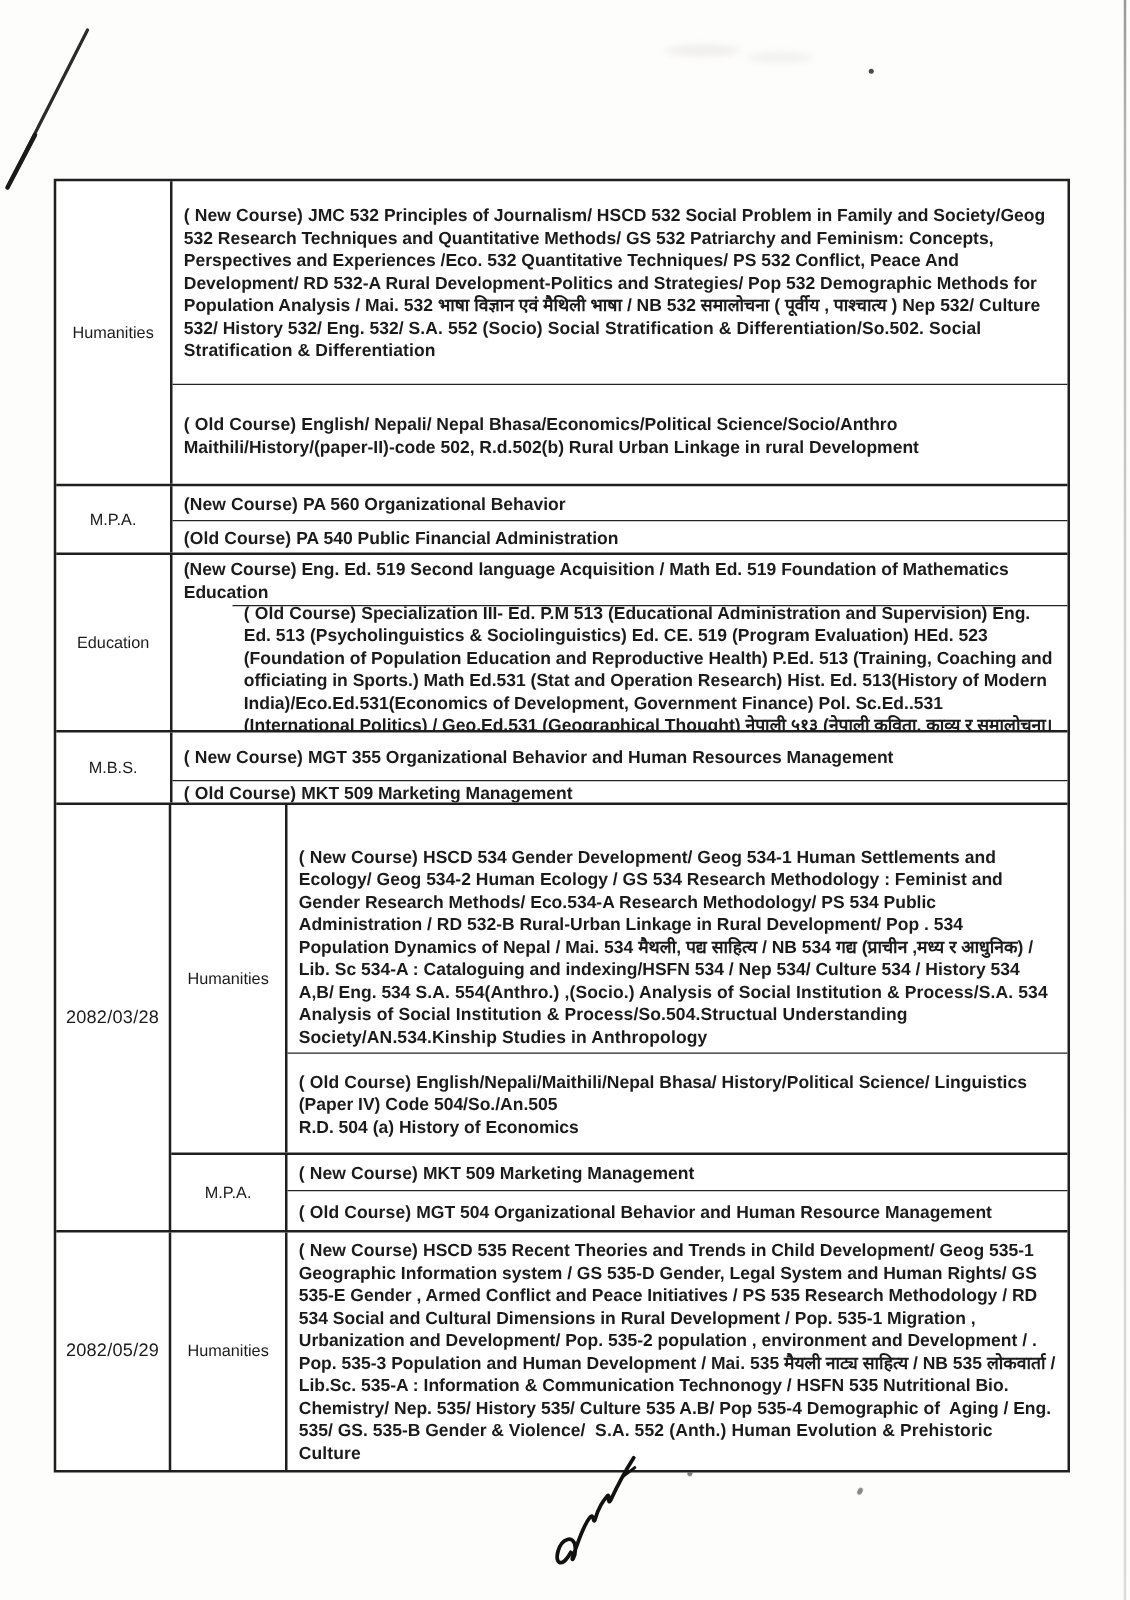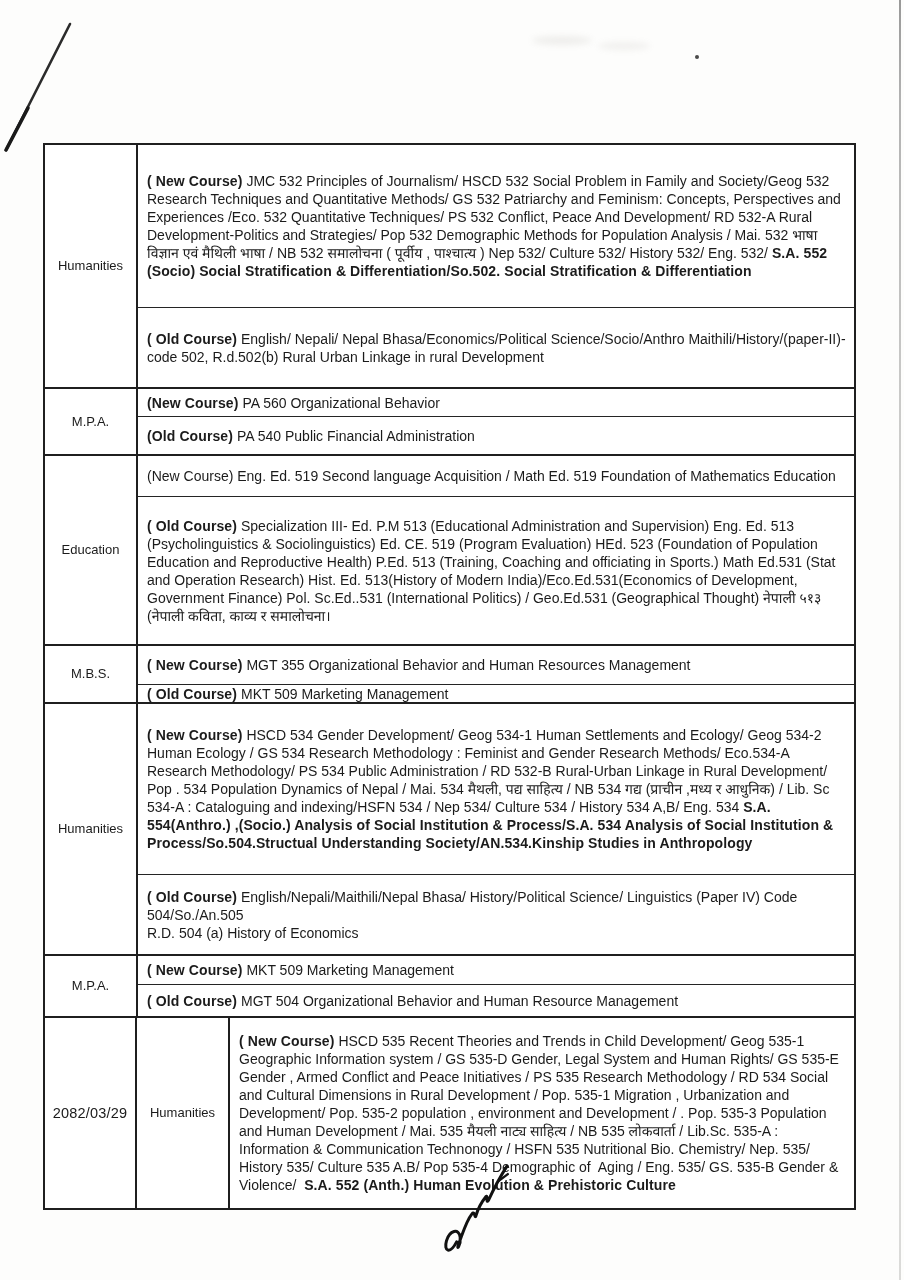--- a/index.html
+++ b/index.html
@@ -43,21 +43,21 @@
     width:93px;flex:0 0 93px;border-right:2px solid #1f1f1f;
     display:flex;align-items:center;justify-content:center;
     font-weight:normal;font-size:13px;box-sizing:border-box;text-align:center;
   }
   .cells-col{flex:1;display:flex;flex-direction:column;min-width:0;}
   .course-cell{
     box-sizing:border-box;display:flex;align-items:center;
     padding:2px 8px 2px 9px;overflow:hidden;
   }
   .course-cell + .course-cell{border-top:1.5px solid #242424;}
-  .course-text{width:100%;white-space:pre-wrap;}
+  .course-text{width:100%;white-space:pre-wrap;font-weight:bold;}
   .course-text b{letter-spacing:.1px;}
   
   .signature-svg{position:absolute;left:432px;top:1160px;}
 </style>
 </head>
 <body>
 
 <div class="page">
 
   <svg class="pen-stroke-svg" width="76" height="134" viewBox="0 0 76 134">
@@ -84,55 +84,56 @@
                 <div class="course-text"><b>( Old Course) </b><span>English/ Nepali/ Nepal Bhasa/Economics/Political Science/Socio/Anthro Maithili/History/(paper-II)-code 502, R.d.502(b) Rural Urban Linkage in rural Development</span></div>
               </div>
             </div>
           </div>
           <div class="prog-row">
             <div class="program-cell">M.P.A.</div>
             <div class="cells-col">
               <div class="course-cell" style="height: 27px;">
                 <div class="course-text"><b>(New Course) </b><span>PA 560 Organizational Behavior</span></div>
               </div>
-              <div class="course-cell" style="height: 38px;">
+              <div class="course-cell" style="height: 26px;">
                 <div class="course-text"><b>(Old Course) </b><span>PA 540 Public Financial Administration</span></div>
               </div>
             </div>
           </div>
           <div class="prog-row">
             <div class="program-cell">Education</div>
             <div class="cells-col">
               <div class="course-cell" style="height: 40px;">
                 <div class="course-text"><span>(New Course) Eng. Ed. 519 Second language Acquisition / Math Ed. 519 Foundation of Mathematics Education</span></div>
               </div>
-              <div class="course-cell" style="height: 148px;">
+              <div class="course-cell" style="height: 100px; margin-left: 48px;">
                 <div class="course-text"><b>( Old Course) </b><span>Specialization III- Ed. P.M 513 (Educational Administration and Supervision) Eng. Ed. 513 (Psycholinguistics &amp; Sociolinguistics) Ed. CE. 519 (Program Evaluation) HEd. 523 (Foundation of Population Education and Reproductive Health) P.Ed. 513 (Training, Coaching and officiating in Sports.) Math Ed.531 (Stat and Operation Research) Hist. Ed. 513(History of Modern India)/Eco.Ed.531(Economics of Development, Government Finance) Pol. Sc.Ed..531 (International Politics) / Geo.Ed.531 (Geographical Thought) नेपाली ५१३ (नेपाली कविता, काव्य र समालोचना।</span></div>
               </div>
             </div>
           </div>
           <div class="prog-row">
             <div class="program-cell">M.B.S.</div>
             <div class="cells-col">
               <div class="course-cell" style="height: 38px;">
                 <div class="course-text"><b>( New Course) </b><span>MGT 355 Organizational Behavior and Human Resources Management</span></div>
               </div>
               <div class="course-cell" style="height: 18px;">
                 <div class="course-text"><b>( Old Course) </b><span>MKT 509 Marketing Management</span></div>
               </div>
             </div>
           </div>
         </div>
       </div>
       <div class="table-group">
+        <div class="date-cell">2082/03/28</div>
         <div class="rows-col">
           <div class="prog-row">
             <div class="program-cell">Humanities</div>
             <div class="cells-col">
-              <div class="course-cell" style="height: 170px;">
+              <div class="course-cell" style="height: 170px; margin-top: 28px;">
                 <div class="course-text"><b>( New Course) </b><span>HSCD 534 Gender Development/ Geog 534-1 Human Settlements and Ecology/ Geog 534-2 Human Ecology / GS 534 Research Methodology : Feminist and Gender Research Methods/ Eco.534-A Research Methodology/ PS 534 Public Administration / RD 532-B Rural-Urban Linkage in Rural Development/ Pop . 534 Population Dynamics of Nepal / Mai. 534 मैथली, पद्य साहित्य / NB 534 गद्य (प्राचीन ,मध्य र आधुनिक) / Lib. Sc 534-A : Cataloguing and indexing/HSFN 534 / Nep 534/ Culture 534 / History 534 A,B/ Eng. 534 </span><b>S.A. 554(Anthro.) ,(Socio.) Analysis of Social Institution &amp; Process/S.A. 534 Analysis of Social Institution &amp; Process/So.504.Structual Understanding Society/AN.534.Kinship Studies in Anthropology</b></div>
               </div>
               <div class="course-cell" style="height: 80px;">
                 <div class="course-text"><b>( Old Course) </b><span>English/Nepali/Maithili/Nepal Bhasa/ History/Political Science/ Linguistics (Paper IV) Code 504/So./An.505
 R.D. 504 (a) History of Economics</span></div>
               </div>
             </div>
           </div>
           <div class="prog-row">
             <div class="program-cell">M.P.A.</div>
@@ -141,21 +142,21 @@
                 <div class="course-text"><b>( New Course) </b><span>MKT 509 Marketing Management</span></div>
               </div>
               <div class="course-cell" style="height: 32px;">
                 <div class="course-text"><b>( Old Course) </b><span>MGT 504 Organizational Behavior and Human Resource Management</span></div>
               </div>
             </div>
           </div>
         </div>
       </div>
       <div class="table-group">
-        <div class="date-cell">2082/03/29</div>
+        <div class="date-cell">2082/05/29</div>
         <div class="rows-col">
           <div class="prog-row">
             <div class="program-cell">Humanities</div>
             <div class="cells-col">
               <div class="course-cell" style="height: 190px;">
                 <div class="course-text"><b>( New Course) </b><span>HSCD 535 Recent Theories and Trends in Child Development/ Geog 535-1 Geographic Information system / GS 535-D Gender, Legal System and Human Rights/ GS 535-E Gender , Armed Conflict and Peace Initiatives / PS 535 Research Methodology / RD 534 Social and Cultural Dimensions in Rural Development / Pop. 535-1 Migration , Urbanization and Development/ Pop. 535-2 population , environment and Development / . Pop. 535-3 Population and Human Development / Mai. 535 मैयली नाट्य साहित्य / NB 535 लोकवार्ता / Lib.Sc. 535-A : Information &amp; Communication Technonogy / HSFN 535 Nutritional Bio. Chemistry/ Nep. 535/ History 535/ Culture 535 A.B/ Pop 535-4 Demographic of  Aging / Eng. 535/ GS. 535-B Gender &amp; Violence/  </span><b>S.A. 552 (Anth.) Human Evolution &amp; Prehistoric Culture</b></div>
               </div>
             </div>
           </div>
         </div>

